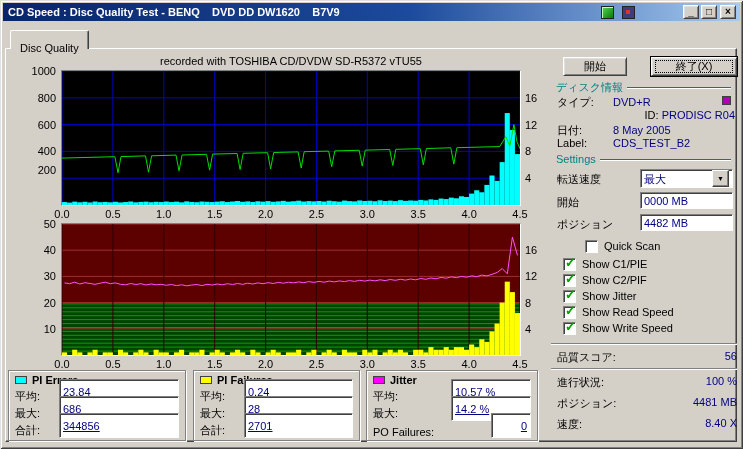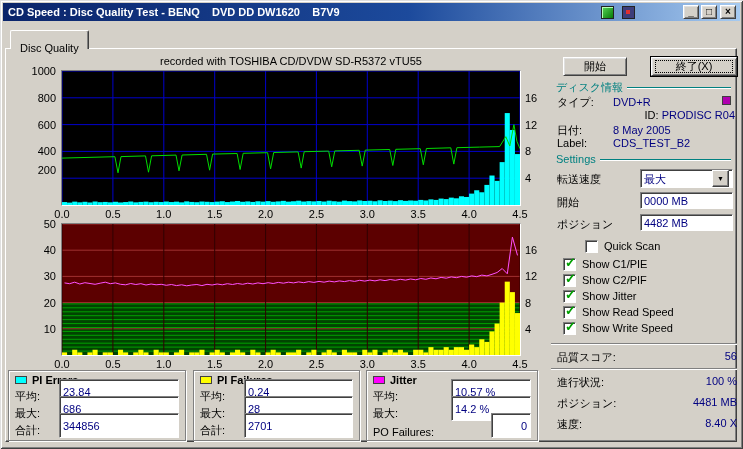--- a/index.html
+++ b/index.html
@@ -68,21 +68,21 @@
   .stat-row{ display:flex; align-items:flex-end; margin-top:2px; height:15px; }
   .stat-label{ flex:0 0 44px; }
   .stat-label.wide{ flex:0 0 78px; }
   .sunken{
     background:#fff; color:#000080;
     border-top:1px solid #808080; border-left:1px solid #808080;
     border-bottom:1px solid #ffffff; border-right:1px solid #ffffff;
     box-shadow: inset 1px 1px 0 #404040;
     padding:0 3px; line-height:12px;
   }
-  .stat-field{ flex:1 1 auto; height:25px; display:flex; align-items:center; }
+  .stat-field{ flex:1 1 auto; height:25px; display:flex; align-items:center;text-decoration:underline; }
   .stat-field.narrow{ flex:0 0 40px; margin-left:auto; justify-content:flex-end; }
 
   
   .btn{
     position:absolute; height:19px; background:#d4d0c8;
     border:1px solid; border-color:#ffffff #404040 #404040 #ffffff;
     box-shadow: inset 1px 1px 0 #dfdfdf, inset -1px -1px 0 #808080;
     text-align:center; font-size:11px; cursor:default;
   }
   .btn-default{ box-shadow: 0 0 0 1px #000, inset 1px 1px 0 #dfdfdf, inset -1px -1px 0 #808080; }

